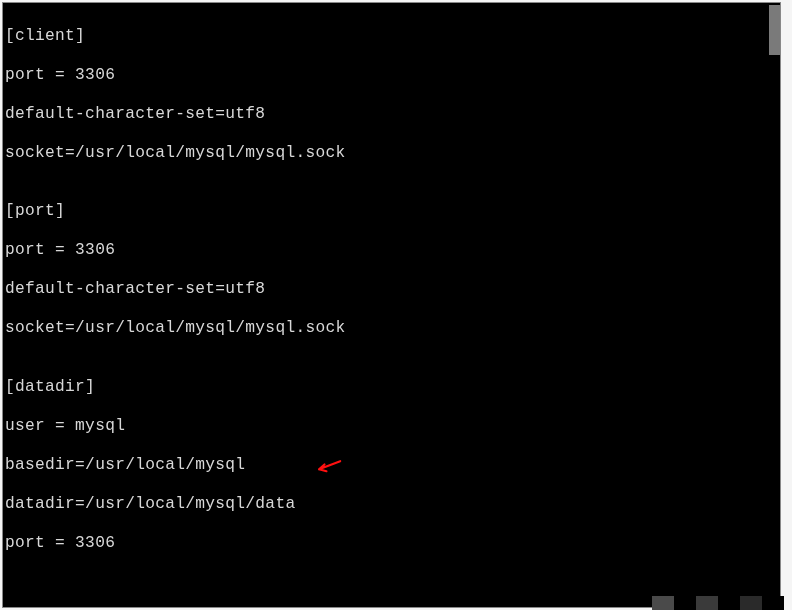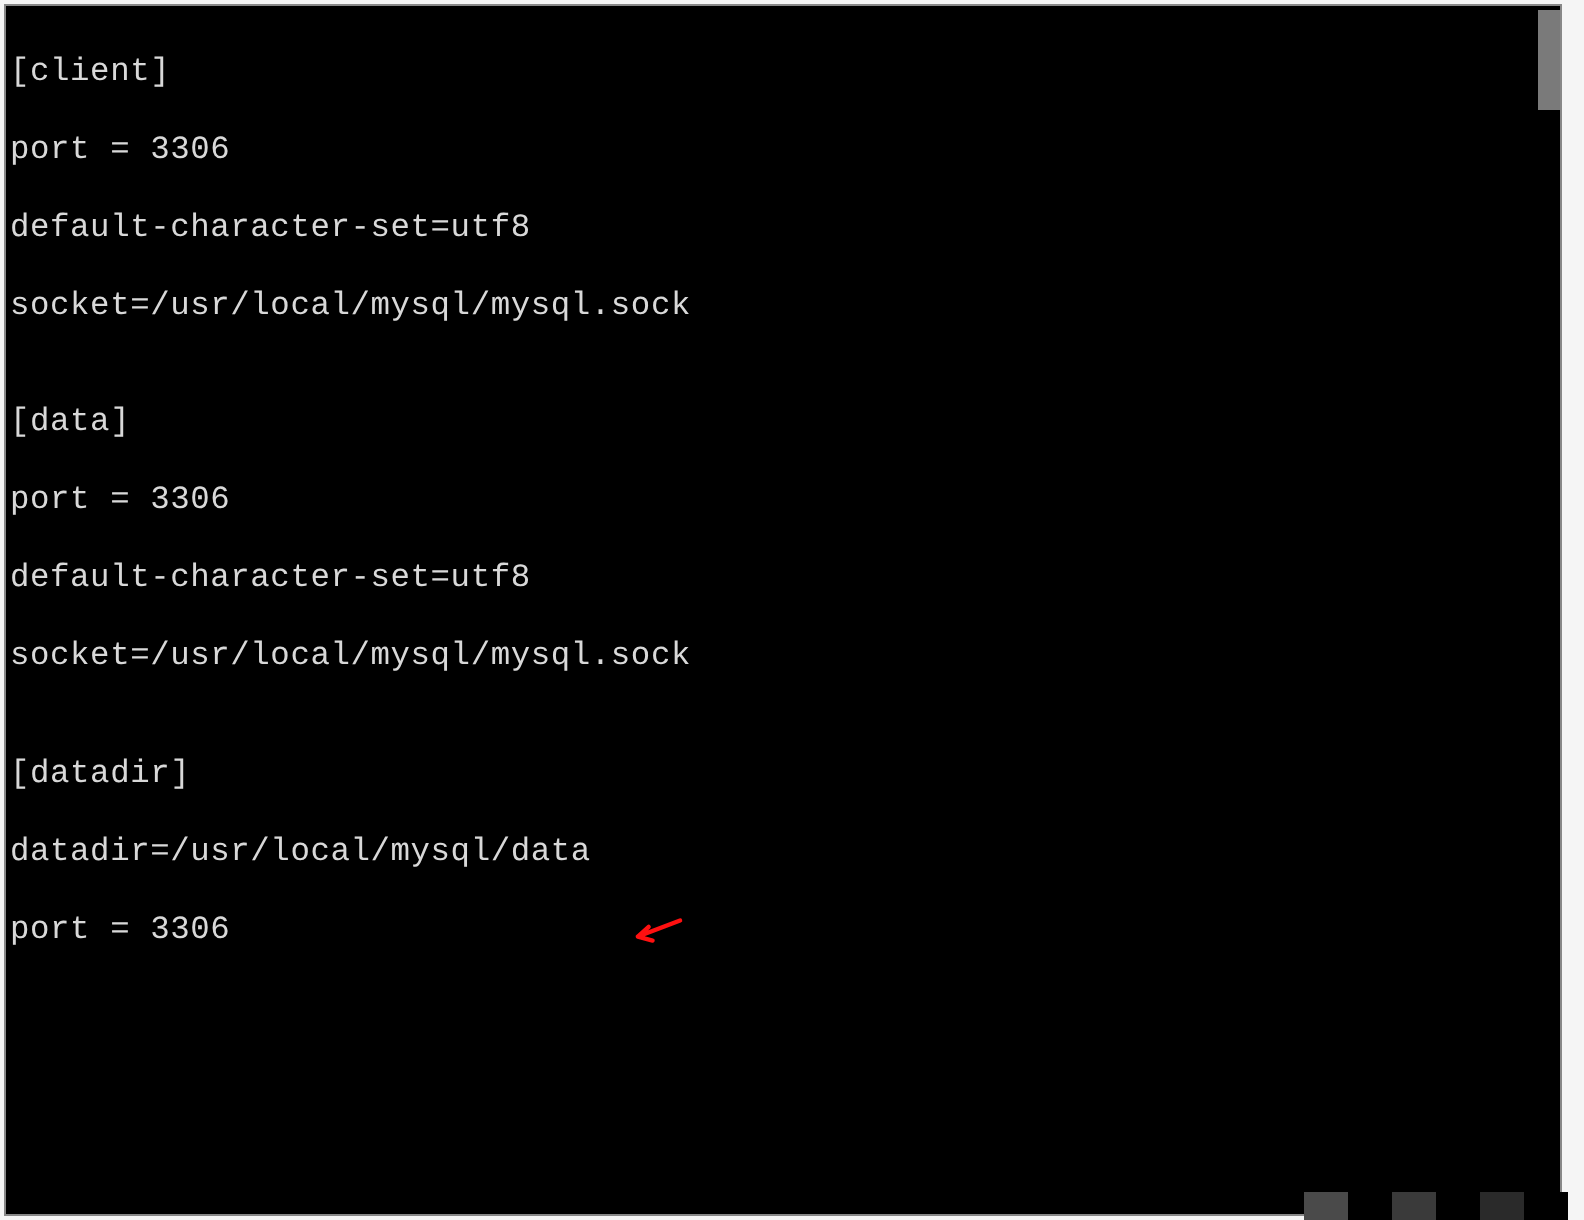--- a/index.html
+++ b/index.html
@@ -79,26 +79,28 @@
 
 <div class="terminal-container">
   <div class="scrollbar"></div>
 
   <div class="terminal-content">
 <span class="config-line">[client]</span>
 <span class="config-line">port = 3306</span>
 <span class="config-line">default-character-set=utf8</span>
 <span class="config-line">socket=/usr/local/mysql/mysql.sock</span>
 <span class="config-line"></span>
-<span class="config-line">[data]</span>
+<span class="config-line">[port]</span>
 <span class="config-line">port = 3306</span>
 <span class="config-line">default-character-set=utf8</span>
 <span class="config-line">socket=/usr/local/mysql/mysql.sock</span>
 <span class="config-line"></span>
 <span class="config-line">[datadir]</span>
+<span class="config-line">user = mysql</span>
+<span class="config-line">basedir=/usr/local/mysql</span>
 <span class="config-line">datadir=/usr/local/mysql/data</span>
 <span class="config-line">port = 3306</span>
 
 
 
 
 
 
 
 

